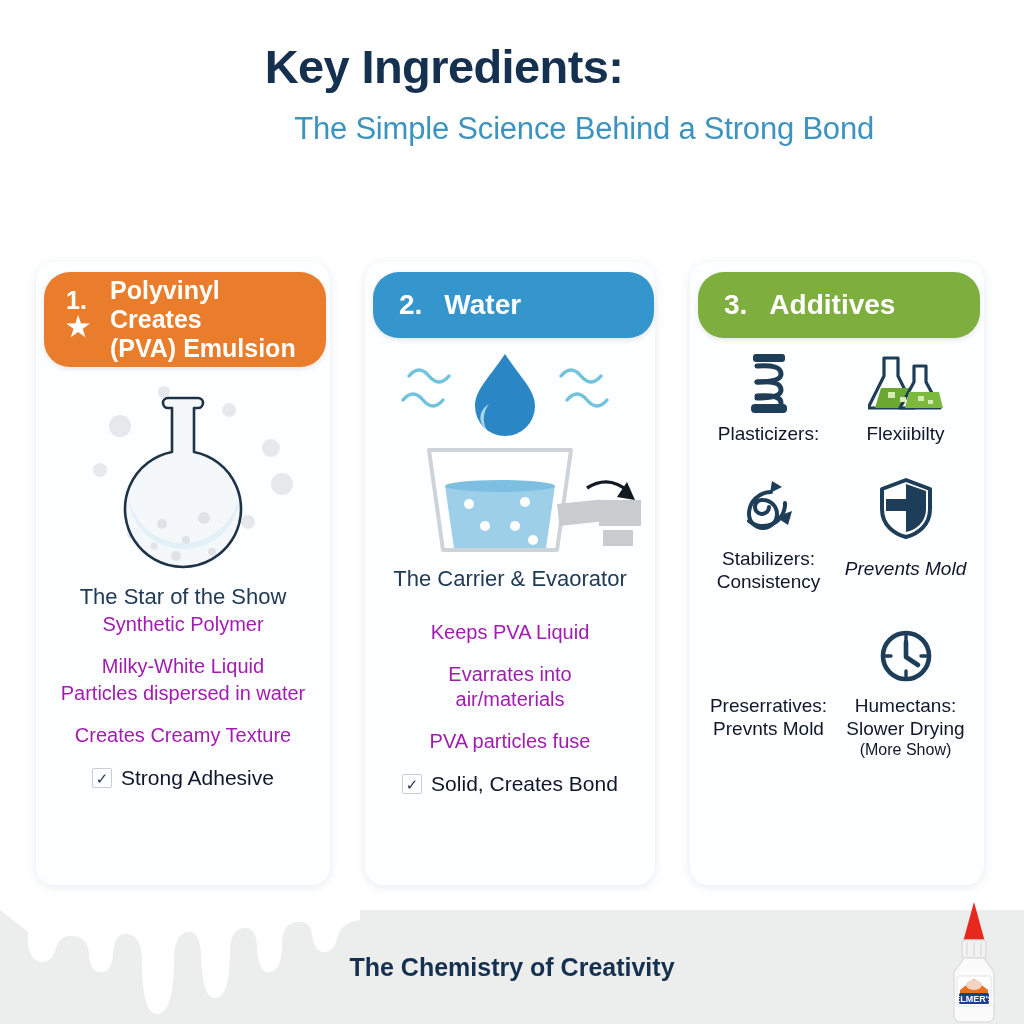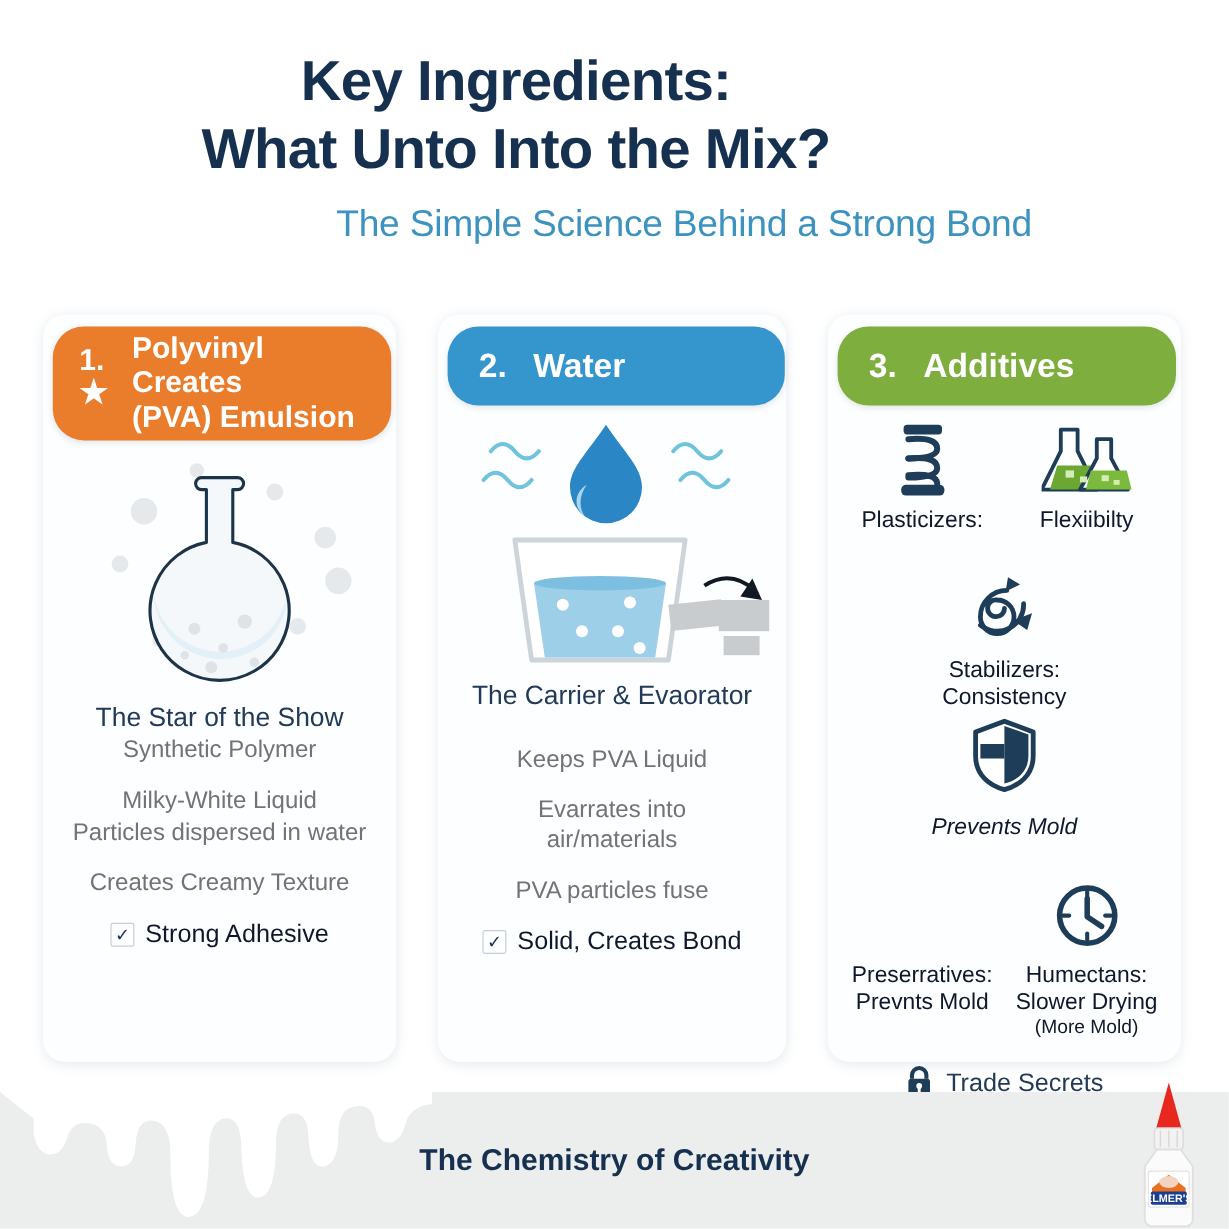--- a/index.html
+++ b/index.html
@@ -9,21 +9,21 @@
     font-family: "Liberation Sans", sans-serif;
     overflow: hidden;
   }
   #page {
     position: relative;
     width: 1024px; height: 1024px;
     background: #ffffff;
   }
 
   
-  .header { position: absolute; top: 0; left: 0; width: 860px; text-align: center; }
+  .header { position: absolute; top: 0; left: 14px; width: 860px; text-align: center; }
   .title-line {
     font-size: 47px; font-weight: bold; color: #16304f;
     letter-spacing: -0.6px; line-height: 1.22;
   }
   .title-1 { margin-top: 38px; }
   .subtitle {
     margin-top: 16px;
     font-size: 31px; color: #3d93c0; letter-spacing: -0.2px; text-align: right;
   }
 
@@ -71,21 +71,21 @@
 
   
   .card-body { position: absolute; left: 0; width: 100%; text-align: center; }
 
   .art { position: relative; width: 100%; }
 
   .lead {
     font-size: 22px; color: #213a55; margin-top: 6px;
   }
   .line {
-    font-size: 20px; color: #737373; line-height: 1.28; margin-top: 16px;
+    font-size: 20px; color: #a21caf; line-height: 1.28; margin-top: 16px;
   }
   .line.tight { margin-top: 2px; }
   .check-row {
     display: flex; align-items: center; justify-content: center;
     gap: 9px; margin-top: 18px;
   }
   .cbox {
     width: 20px; height: 20px; border: 1.6px solid #c7ced6; border-radius: 2px;
     display: flex; align-items: center; justify-content: center;
     color: #16304f; font-size: 15px; line-height: 1;
@@ -120,21 +120,20 @@
   .drips { position: absolute; left: 0; top: 0; }
   .bottle { position: absolute; left: 936px; top: -12px; }
 </style>
 </head>
 <body>
 
 <div id="page">
 
   <div class="header">
     <div class="title-line title-1">Key Ingredients:</div>
-    <div class="title-line">What Unto Into the Mix?</div>
     <div class="subtitle">The Simple Science Behind a Strong Bond</div>
   </div>
 
   <div class="cards">
 
     <div class="card card-1">
 
       <div class="pill pill-1">
         <span class="pill-num-1">1.</span>
         <span class="star-glyph">★</span>
@@ -271,21 +270,21 @@
                     <rect x="32" y="45" width="6" height="5"></rect>
                   <rect x="50" y="44" width="6" height="5"></rect>
                     <rect x="60" y="48" width="5" height="4"></rect>
                 </g>
               </svg>
             </div>
             <div class="add-cap">Flexiibilty</div>
           </div>
         </div>
 
-        <div class="add-row" style="margin-top:28px;flex-direction:column;">
+        <div class="add-row" style="margin-top:28px;">
           <div class="add-cell">
             <div class="add-icon">
               <svg width="66" height="62" viewBox="0 0 66 62">
                 <g fill="none" stroke="#1d3d58" stroke-width="4" stroke-linecap="round">
                   <path d="M33 30 a7 7 0 1 1 -6 -7 a14 14 0 1 1 -14 14 a22 22 0 0 1 22 -22"></path>
                   <path d="M49 26 a22 22 0 0 1 -36 18"></path>
                 </g>
                 <path d="M36 4 l10 6 l-12 6 z" fill="#1d3d58"></path>
                 <path d="M56 34 l-4 14 l-12 -8 z" fill="#1d3d58"></path>
               </svg>
@@ -324,36 +323,25 @@
                     <path d="M29 47 v5"></path>
                   <path d="M9 32 h5"></path>
                     <path d="M44 32 h5"></path>
                 </g>
                 <path d="M29 18 v15 l12 8" fill="none" stroke="#1d3d58" stroke-width="4.6" stroke-linecap="round" stroke-linejoin="round"></path>
               </svg>
             </div>
             <div class="add-cap">
               <span>Humectans:</span><br>
               <span>Slower Drying</span>
-              <small>(More Mold)</small>
-            </div>
-          </div>
-        </div>
-
-        <div class="lock-row">
-          <span>
-            <svg width="24" height="28" viewBox="0 0 24 28">
-              <path d="M6 12 v-3 a6 6 0 0 1 12 0 v3" fill="none" stroke="#1d3d58" stroke-width="3.4"></path>
-              <rect x="3" y="12" width="18" height="14" rx="2.5" fill="#1d3d58"></rect>
-              <circle cx="12" cy="18" r="2.4" fill="#ffffff"></circle>
-              <rect x="10.8" y="18" width="2.4" height="5" fill="#ffffff"></rect>
-            </svg>
-          </span>
-          <span class="lock-label">Trade Secrets</span>
-        </div>
+              <small>(More Show)</small>
+            </div>
+          </div>
+        </div>
+
       </div>
     </div>
   </div>
 
   <div class="footer">
 
     <span class="drips">
       <svg width="420" height="114" viewBox="0 0 420 114">
         <path d="M0 0 h360 v10 q-18 2 -22 16 q-4 16 -14 16 q-10 0 -12 -18 q-2 -14 -16 -12 q-14 2 -14 22 q0 26 -12 28 q-12 2 -13 -26 q-1 -20 -14 -18 q-13 2 -13 24 q0 44 -14 46 q-14 2 -15 -44 q-1 -24 -14 -22 q-13 2 -13 28 q0 52 -16 54 q-16 2 -16 -52 q0 -26 -14 -28 q-14 -2 -15 20 q-1 18 -12 18 q-11 0 -12 -18 q-1 -16 -15 -18 q-14 -2 -18 12 q-4 14 -14 14 q-10 0 -14 -16 v-14 z" fill="#ffffff"></path>
       </svg>

